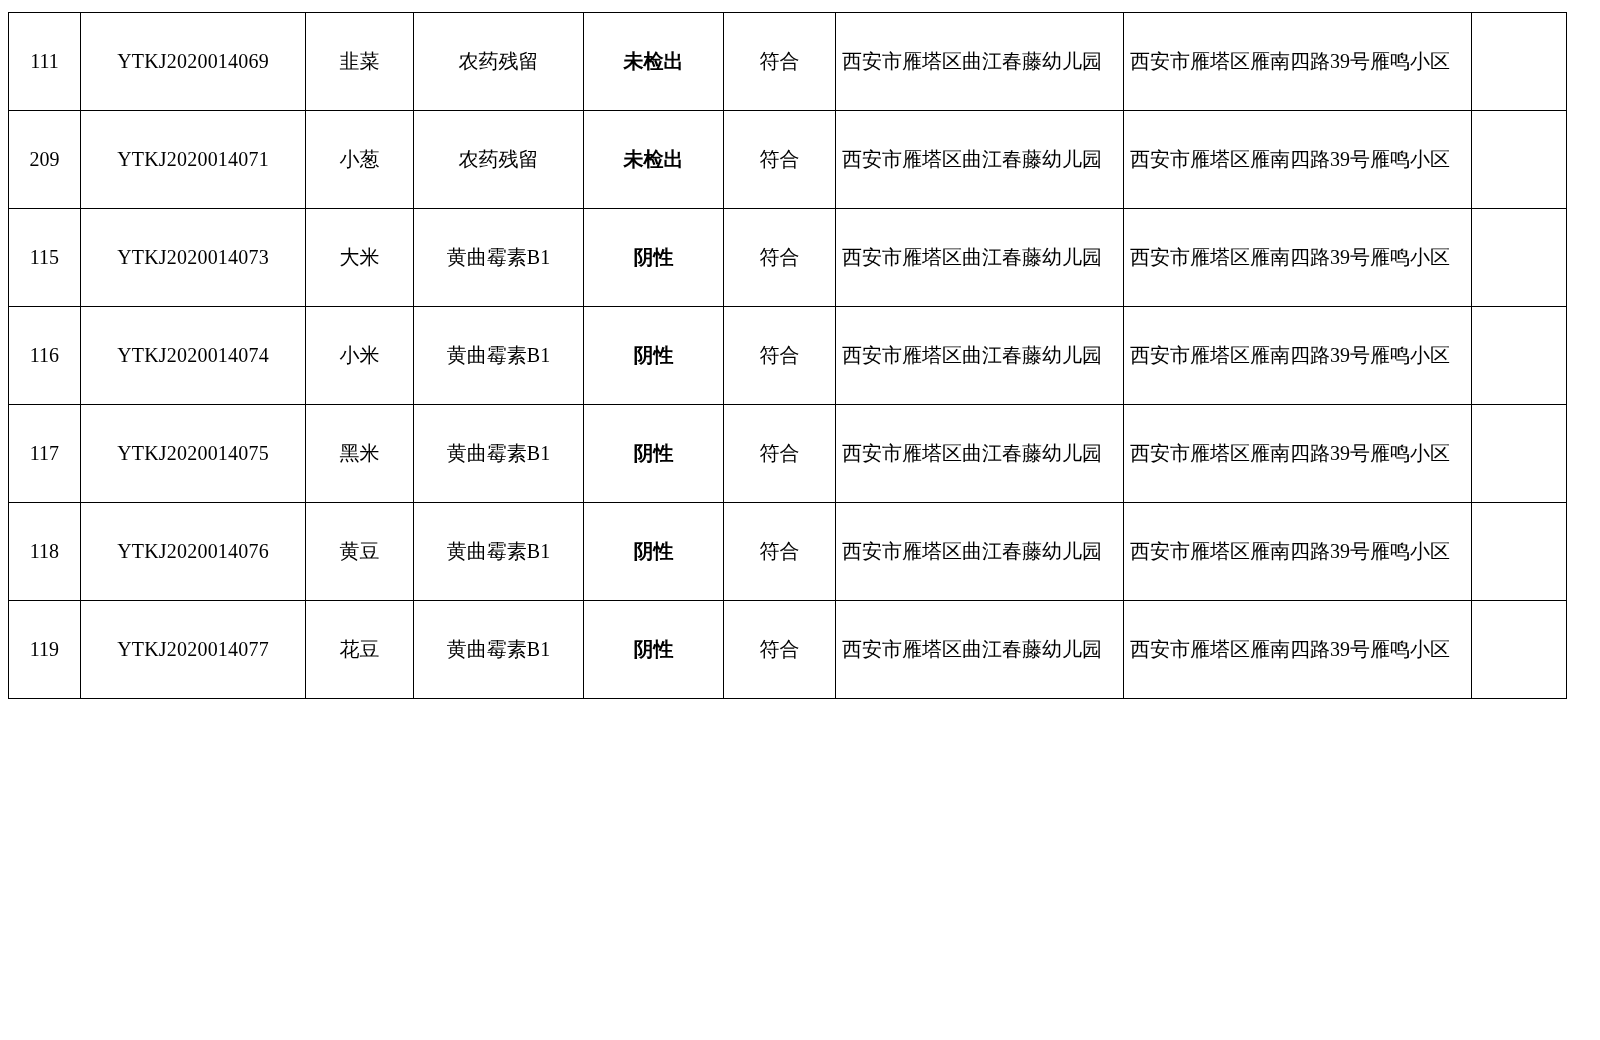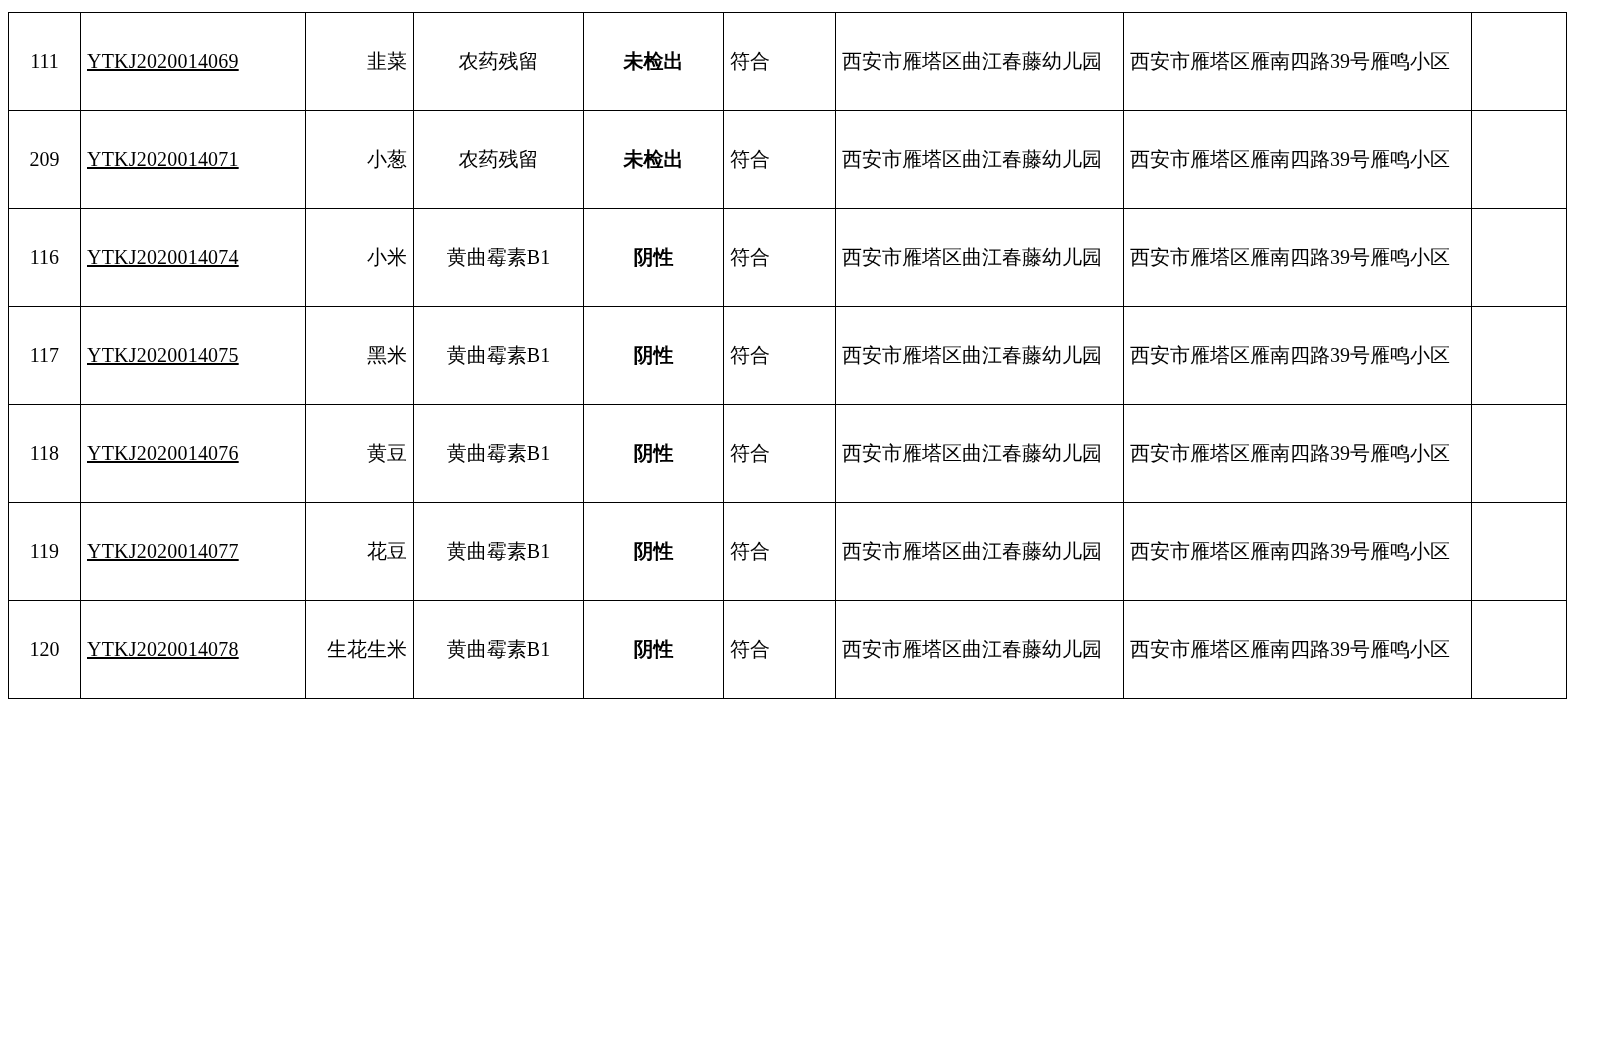--- a/index.html
+++ b/index.html
@@ -40,25 +40,25 @@
   col.c-code    { width: 225px; }
   col.c-item    { width: 108px; }
   col.c-test    { width: 170px; }
   col.c-result  { width: 140px; }
   col.c-verdict { width: 112px; }
   col.c-unit    { width: 288px; }
   col.c-addr    { width: 348px; }
   col.c-note    { width: 95px; }
 
   td.index   { text-align: center; }
-  td.code    { text-align: left; letter-spacing: 0.2px; text-decoration: underline; }
-  td.item    { text-align: right; }
+  td.code    { text-align: center; letter-spacing: 0.2px; }
+  td.item    { text-align: center; }
   td.test    { text-align: center; font-family: Liberation Serif, serif; }
   td.result  { text-align: center; font-weight: bold; }
-  td.verdict { text-align: left; }
+  td.verdict { text-align: center; }
   td.unit    { text-align: left; padding-left: 8px; }
   td.addr    { text-align: left; padding-left: 6px; }
   td.note    { text-align: center; }
 
   tr.row { height: 98px; }
 </style>
 </head>
 <body>
 
 <div class="page">
@@ -85,20 +85,31 @@
         <td class="unit">西安市雁塔区曲江春藤幼儿园</td>
         <td class="addr">西安市雁塔区雁南四路39号雁鸣小区</td>
         <td class="note"></td>
       </tr>
       <tr class="row">
         <td class="index">209</td>
         <td class="code">YTKJ2020014071</td>
         <td class="item">小葱</td>
         <td class="test">农药残留</td>
         <td class="result">未检出</td>
+        <td class="verdict">符合</td>
+        <td class="unit">西安市雁塔区曲江春藤幼儿园</td>
+        <td class="addr">西安市雁塔区雁南四路39号雁鸣小区</td>
+        <td class="note"></td>
+      </tr>
+      <tr class="row">
+        <td class="index">115</td>
+        <td class="code">YTKJ2020014073</td>
+        <td class="item">大米</td>
+        <td class="test">黄曲霉素B1</td>
+        <td class="result">阴性</td>
         <td class="verdict">符合</td>
         <td class="unit">西安市雁塔区曲江春藤幼儿园</td>
         <td class="addr">西安市雁塔区雁南四路39号雁鸣小区</td>
         <td class="note"></td>
       </tr>
       <tr class="row">
         <td class="index">116</td>
         <td class="code">YTKJ2020014074</td>
         <td class="item">小米</td>
         <td class="test">黄曲霉素B1</td>
@@ -134,26 +145,15 @@
         <td class="index">119</td>
         <td class="code">YTKJ2020014077</td>
         <td class="item">花豆</td>
         <td class="test">黄曲霉素B1</td>
         <td class="result">阴性</td>
         <td class="verdict">符合</td>
         <td class="unit">西安市雁塔区曲江春藤幼儿园</td>
         <td class="addr">西安市雁塔区雁南四路39号雁鸣小区</td>
         <td class="note"></td>
       </tr>
-      <tr class="row">
-        <td class="index">120</td>
-        <td class="code">YTKJ2020014078</td>
-        <td class="item">生花生米</td>
-        <td class="test">黄曲霉素B1</td>
-        <td class="result">阴性</td>
-        <td class="verdict">符合</td>
-        <td class="unit">西安市雁塔区曲江春藤幼儿园</td>
-        <td class="addr">西安市雁塔区雁南四路39号雁鸣小区</td>
-        <td class="note"></td>
-      </tr>
     </tbody>
   </table>
 </div>
 
 </body></html>

